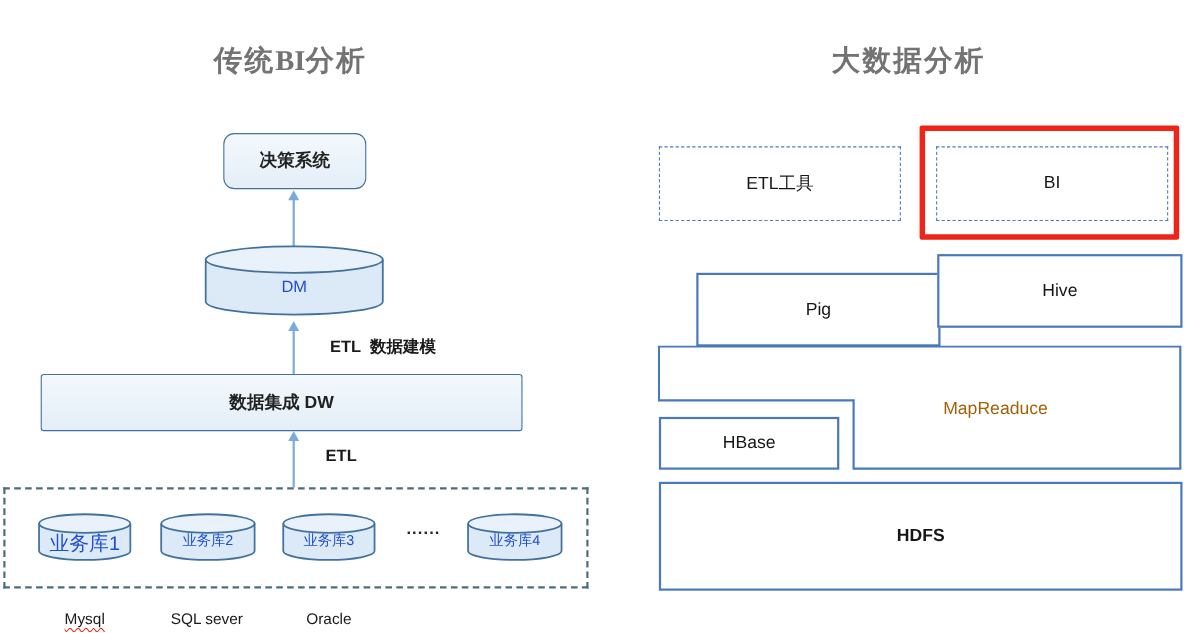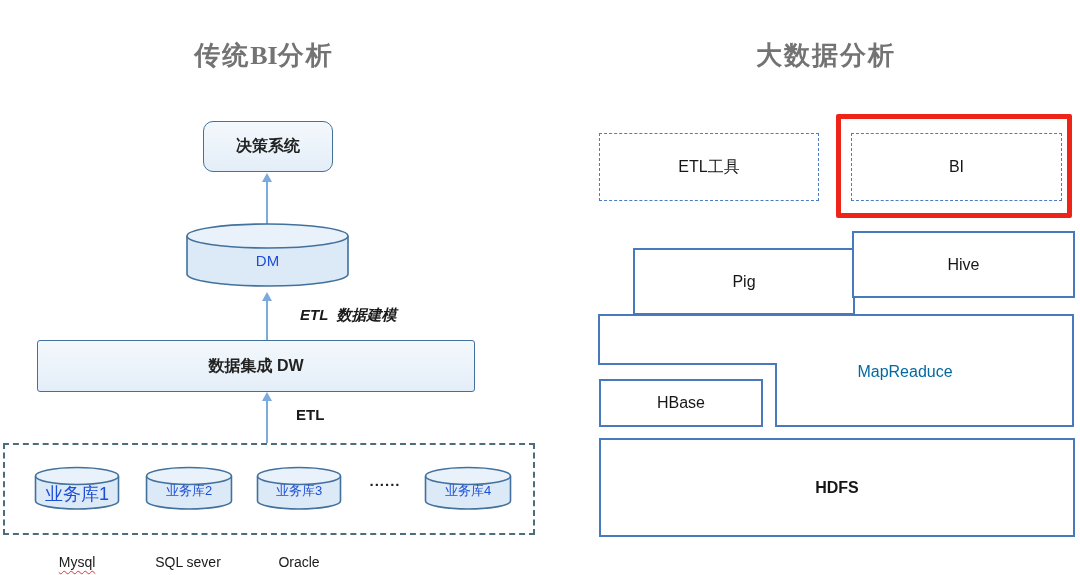--- a/index.html
+++ b/index.html
@@ -50,21 +50,21 @@
     text-decoration-color:#d83a2e;
     text-decoration-thickness:1px;
     text-underline-offset:3px;
   }
   .dots{font-size:15px;font-weight:800;letter-spacing:1px;color:#222;text-align:center;}
 
   
   .r-solid{background:#ffffff;border:2px solid #4879bd;font-size:16px;color:#161616;}
   .r-dashed{background:#ffffff;border:1.5px dashed #4d7dc0;font-size:16px;color:#161616;}
   .red-frame{border:5px solid #ee2418;border-radius:2px;background:transparent;}
-  .mr-label{font-size:16px;color:#0369a1;text-align:center;}
+  .mr-label{font-size:16px;color:#a16207;text-align:center;}
 </style>
 </head>
 <body>
 
 <div class="stage">
 
   <div class="abs panel-title" style="left:139px;top:38px;width:250px;"><span>传统</span><span class="bi-bold">BI</span><span>分析</span></div>
 
   <div class="abs cc soft-box" style="left:203px;top:121px;width:128px;height:49px;">
     <span>决策系统</span>
@@ -76,21 +76,21 @@
   <div class="cyl" style="left:185px;top:222px;width:165px;height:68px;">
     <svg viewBox="0 0 165 68" preserveAspectRatio="none">
       <path d="M2 14 L2 52 A 80.5 12 0 0 0 163 52 L163 14" fill="#dce9f6" stroke="#41719c" stroke-width="1.6" vector-effect="non-scaling-stroke"></path>
       <ellipse cx="82.5" cy="14" rx="80.5" ry="12" fill="#e9f1fa" stroke="#41719c" stroke-width="1.6" vector-effect="non-scaling-stroke"></ellipse>
     </svg>
     <span class="cyl-text" style="top:30px;font-size:15px;">DM</span>
   </div>
 
   <div class="abs arrow-head" style="left:262px;top:292px;"></div>
   <div class="abs vline" style="left:266px;top:300px;height:40px;"></div>
-  <div class="abs flow-label" style="left:300px;top:306px;font-style:italic;">ETL  数据建模</div>
+  <div class="abs flow-label" style="left:300px;top:306px;">ETL  数据建模</div>
 
   <div class="abs cc soft-box dw-box" style="left:37px;top:340px;width:436px;height:50px;">
     <span>数据集成 DW</span>
   </div>
 
   <div class="abs arrow-head" style="left:262px;top:392px;"></div>
   <div class="abs vline" style="left:266px;top:400px;height:43px;"></div>
   <div class="abs flow-label" style="left:296px;top:406px;">ETL</div>
 
   <div class="abs src-box" style="left:3px;top:443px;width:528px;height:88px;"></div>

